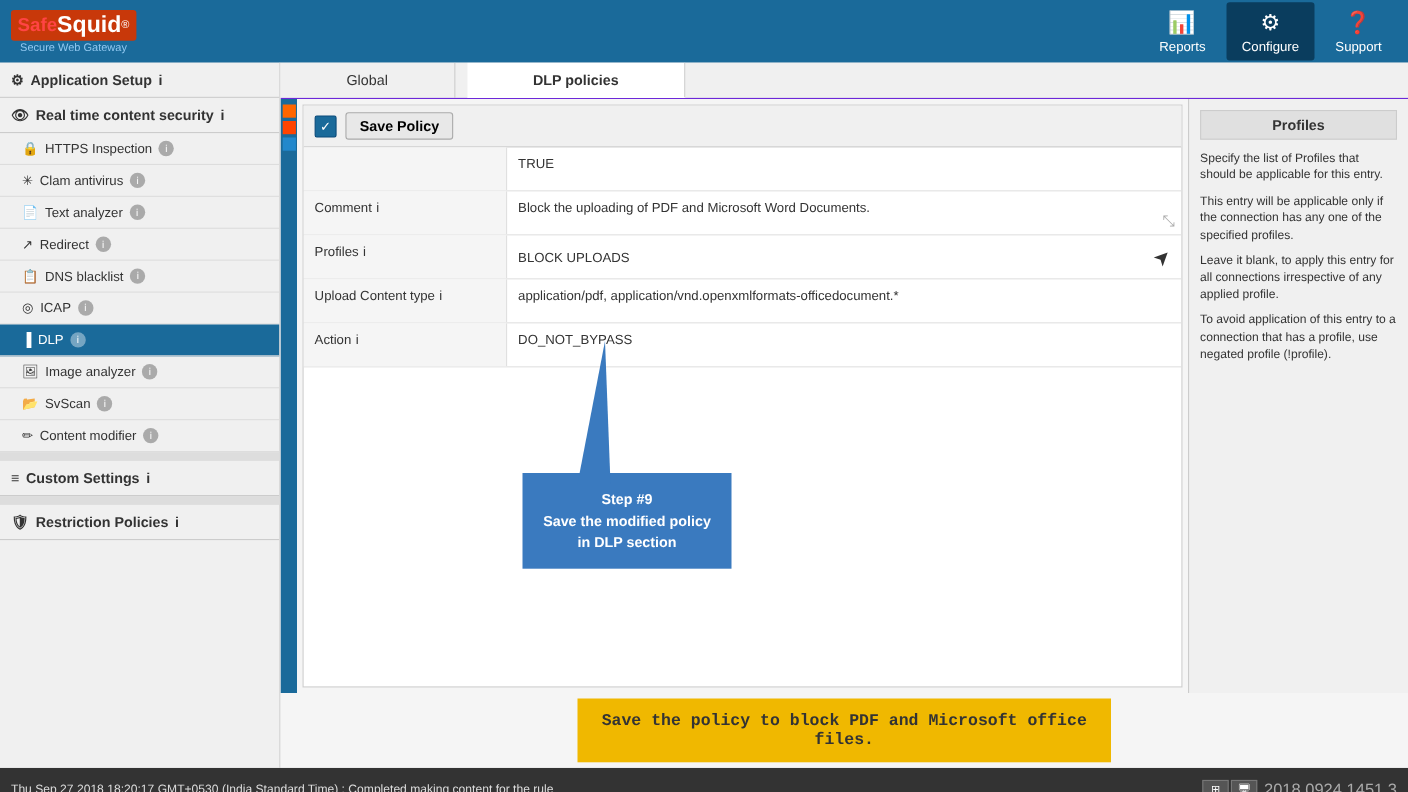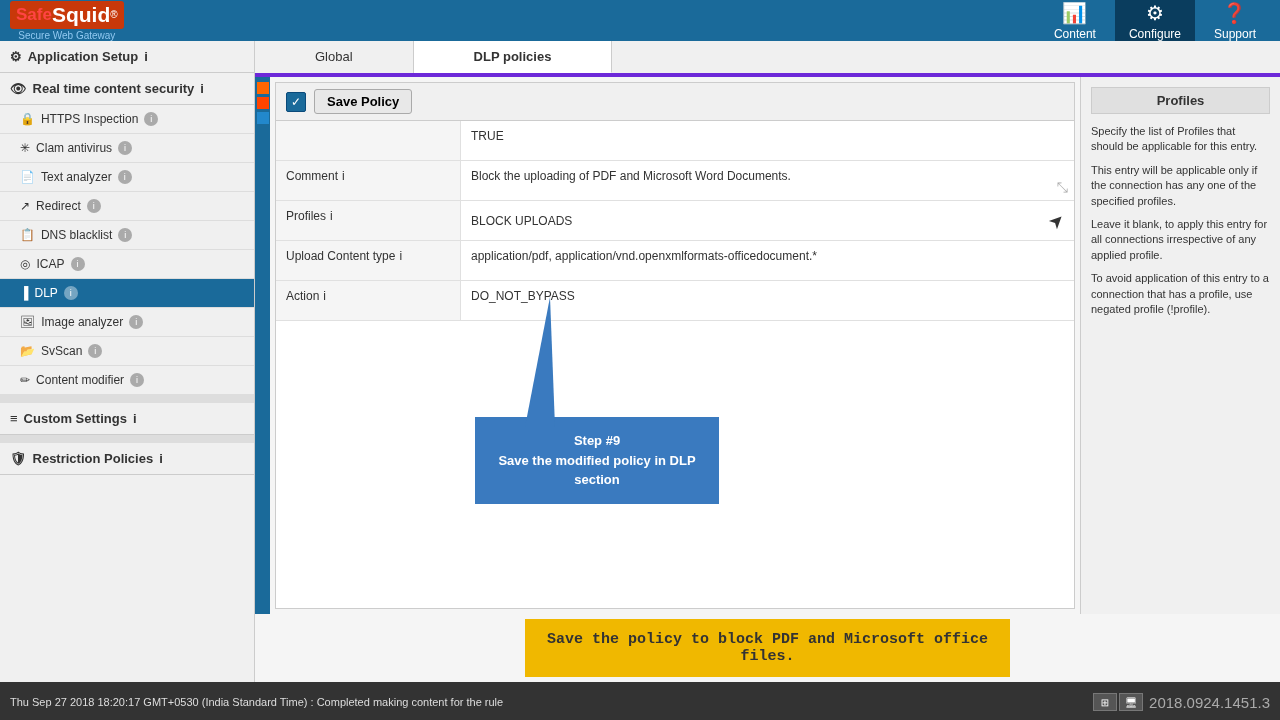--- a/index.html
+++ b/index.html
@@ -1,21 +1,21 @@
 <!DOCTYPE html>
 <html><head>
   <meta charset="utf-8">
   <style>
     * { box-sizing: border-box; margin: 0; padding: 0; }
     body { font-family: Arial, sans-serif; font-size: 13px; background: #e8e8e8; width: 1280px; height: 720px; overflow: hidden; }
 
     
     .header {
       background: #1a6a9a;
-      height: 41px;
+      height: 57px;
       display: flex;
       align-items: center;
       justify-content: space-between;
       padding: 0 10px;
     }
     .header-logo {
       display: flex;
       align-items: center;
     }
     .header-nav {
@@ -109,21 +109,22 @@
       display: flex;
       flex-direction: column;
       background: #f5f5f5;
       overflow: hidden;
     }
 
     
     .tabs {
       display: flex;
       background: #f0f0f0;
-      border-bottom: 4px solid #6d28d9;
+      border-bottom: 1px solid #6d28d9;
+      gap: 11px;
     }
     .tab {
       padding: 8px 60px;
       font-size: 13px;
       cursor: pointer;
       border-right: 1px solid #ccc;
       color: #333;
     }
     .tab.active {
       background: white;
@@ -225,21 +226,21 @@
       font-size: 11px;
       color: #333;
       line-height: 1.4;
     }
 
     
     .step-tooltip {
       position: absolute;
       left: 220px;
       top: 340px;
-      width: 244px;
+      width: 190px;
       background: #3a7abf;
       color: white;
       padding: 14px 16px;
       font-size: 13px;
       font-weight: bold;
       text-align: center;
       z-index: 100;
       line-height: 1.5;
     }
     .step-tooltip::before {
@@ -337,21 +338,21 @@
         <span style="color:#ff4444; font-weight:bold; font-size:17px;">Safe</span>
         <span style="color:white; font-weight:bold; font-size:21px;">Squid</span>
         <span style="color:white; font-size:10px; vertical-align:super;">®</span>
       </div>
       <span style="color:#90c8f0; font-size:10px; margin-top:1px;">Secure Web Gateway</span>
     </div>
   </div>
   <div class="header-nav">
     <div class="header-nav-item">
       <span class="nav-icon">📊</span>
-      <span>Content</span>
+      <span>Reports</span>
     </div>
     <div class="header-nav-item active">
       <span class="nav-icon">⚙</span>
       <span>Configure</span>
     </div>
     <div class="header-nav-item">
       <span class="nav-icon">❓</span>
       <span>Support</span>
     </div>
   </div>

